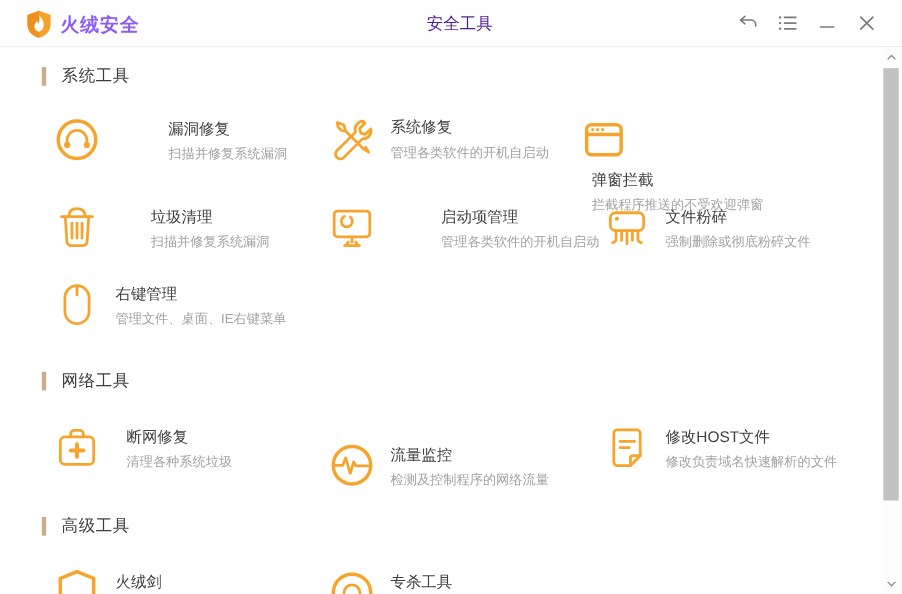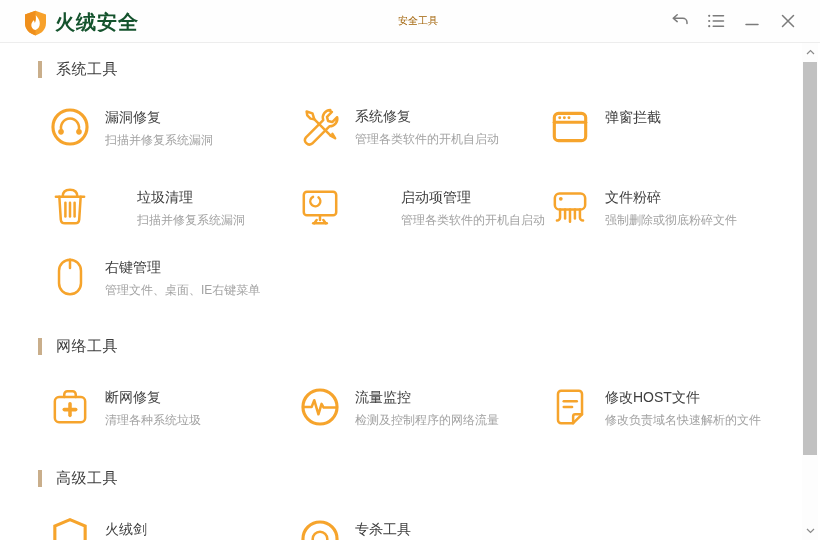--- a/index.html
+++ b/index.html
@@ -3,22 +3,22 @@
 <meta charset="utf-8">
 <style>
   html,body{margin:0;padding:0;}
   body{font-family:"Liberation Sans","DejaVu Sans",sans-serif;background:#fff;}
   .window{position:relative;width:820px;height:540px;background:#fff;overflow:hidden;}
 
   
   .titlebar{position:absolute;left:0;top:0;width:820px;height:42px;background:#fefefe;border-bottom:1px solid #ededed;}
   .brand{position:absolute;left:24px;top:9px;display:flex;align-items:center;}
   .brand svg{display:block;}
-  .brand-name{margin-left:8px;font-size:20px;font-weight:bold;color:#14532d;letter-spacing:1px;}
-  .page-title{position:absolute;left:16px;right:0;top:0;height:42px;display:flex;align-items:center;justify-content:center;font-size:10px;color:#a16207;pointer-events:none;}
+  .brand-name{margin-left:8px;font-size:17px;font-weight:bold;color:#8b5cf6;letter-spacing:1px;}
+  .page-title{position:absolute;left:16px;right:0;top:0;height:42px;display:flex;align-items:center;justify-content:center;font-size:15px;color:#4c1d95;pointer-events:none;}
   .tb-buttons{position:absolute;right:14px;top:0;height:42px;display:flex;align-items:center;}
   .tb-btn{width:36px;height:42px;display:flex;align-items:center;justify-content:center;cursor:pointer;}
   .tb-btn svg{display:block;}
 
   
   .section-header{position:absolute;left:38px;display:flex;align-items:center;}
   .section-bar{width:4px;height:17px;background:#c9ae8b;margin-right:14px;}
   .section-title{font-size:15px;color:#3d3d3d;letter-spacing:0.5px;}
 
   
@@ -80,21 +80,21 @@
         </svg>
       </div>
     </div>
   </div>
 
   <div class="section-header" style="top:60px;text-align:center;">
     <div class="section-bar"></div>
     <div class="section-title">系统工具</div>
   </div>
 
-  <div class="tool" style="left:47px;top:104px;">
+  <div class="tool" style="left:47px;top:104px;gap:48px;">
     <div class="ticon">
       <svg width="46" height="46" viewBox="0 0 44 44">
         <circle class="st3" cx="22" cy="22" r="16.3"></circle>
         <path class="st" d="M14.2 26.2 A8.6 8.6 0 1 1 29.8 26.2"></path>
         <circle class="fl" cx="13.4" cy="26.6" r="2.7"></circle>
         <circle class="fl" cx="30.6" cy="26.6" r="2.7"></circle>
       </svg>
     </div>
     <div class="ttext">
       <div class="ttitle">漏洞修复</div>
@@ -110,32 +110,33 @@
         <line class="st" x1="16.2" y1="14.2" x2="32.2" y2="30.2"></line>
         <path class="st" d="M32.2 30.2 l4.3 2.6 -2.6 -4.3"></path>
       </svg>
     </div>
     <div class="ttext">
       <div class="ttitle">系统修复</div>
       <div class="tdesc">管理各类软件的开机自启动</div>
     </div>
   </div>
 
-  <div class="tool" style="left:547px;top:104px;">
+  <div class="tool" style="left:526px;top:104px;flex-direction:column;">
     <div class="ticon">
       <svg width="46" height="46" viewBox="0 0 44 44">
         <rect class="st3" x="7" y="9" width="30" height="26" rx="4"></rect>
         <line class="st3" x1="7" y1="17.5" x2="37" y2="17.5"></line>
         <circle class="fl" cx="12.2" cy="13.2" r="1.4"></circle>
         <circle class="fl" cx="16.6" cy="13.2" r="1.4"></circle>
         <circle class="fl" cx="21" cy="13.2" r="1.4"></circle>
       </svg>
     </div>
     <div class="ttext">
       <div class="ttitle">弹窗拦截</div>
+      <div class="tdesc">拦截程序推送的不受欢迎弹窗</div>
     </div>
   </div>
 
   <div class="tool" style="left:47px;top:184px;gap:32px;">
     <div class="ticon">
       <svg width="46" height="46" viewBox="0 0 44 44">
         <path class="st" d="M15 12 C15 7.5 18 5.5 22 5.5 C26 5.5 29 7.5 29 12"></path>
         <line class="st" x1="8.5" y1="12.3" x2="35.5" y2="12.3"></line>
         <path class="st" d="M11.8 12.3 L13.2 34 a4 4 0 0 0 4 3.6 h9.6 a4 4 0 0 0 4 -3.6 L32.2 12.3"></path>
         <line class="st" x1="17.6" y1="18" x2="17.6" y2="31"></line>
@@ -194,36 +195,36 @@
       <div class="ttitle">右键管理</div>
       <div class="tdesc">管理文件、桌面、IE右键菜单</div>
     </div>
   </div>
 
   <div class="section-header" style="top:337px;">
     <div class="section-bar"></div>
     <div class="section-title">网络工具</div>
   </div>
 
-  <div class="tool" style="left:47px;top:384px;">
+  <div class="tool" style="left:47px;top:384px;gap:10px;">
     <div class="ticon">
       <svg width="46" height="46" viewBox="0 0 44 44">
         <path class="st" d="M16.5 12.5 v-2.5 a3 3 0 0 1 3 -3 h5 a3 3 0 0 1 3 3 v2.5"></path>
         <rect class="st" x="7.5" y="12.5" width="29" height="24" rx="4"></rect>
         <line x1="22" y1="19" x2="22" y2="30" stroke="currentColor" stroke-width="3.4" stroke-linecap="round" fill="none"></line>
         <line x1="16.5" y1="24.5" x2="27.5" y2="24.5" stroke="currentColor" stroke-width="3.4" stroke-linecap="round" fill="none"></line>
       </svg>
     </div>
     <div class="ttext">
       <div class="ttitle">断网修复</div>
       <div class="tdesc">清理各种系统垃圾</div>
     </div>
   </div>
 
-  <div class="tool" style="left:297px;top:384px;">
+  <div class="tool" style="left:297px;top:400px;">
     <div class="ticon">
       <svg width="46" height="46" viewBox="0 0 44 44">
         <circle class="st3" cx="22" cy="22" r="16.3"></circle>
         <path class="st" d="M6.5 22 h7.5 l2.5 -6.5 l4 13.5 l3 -10 l2 3.5 h11.5" stroke-width="2.2"></path>
       </svg>
     </div>
     <div class="ttext">
       <div class="ttitle">流量监控</div>
       <div class="tdesc">检测及控制程序的网络流量</div>
     </div>

